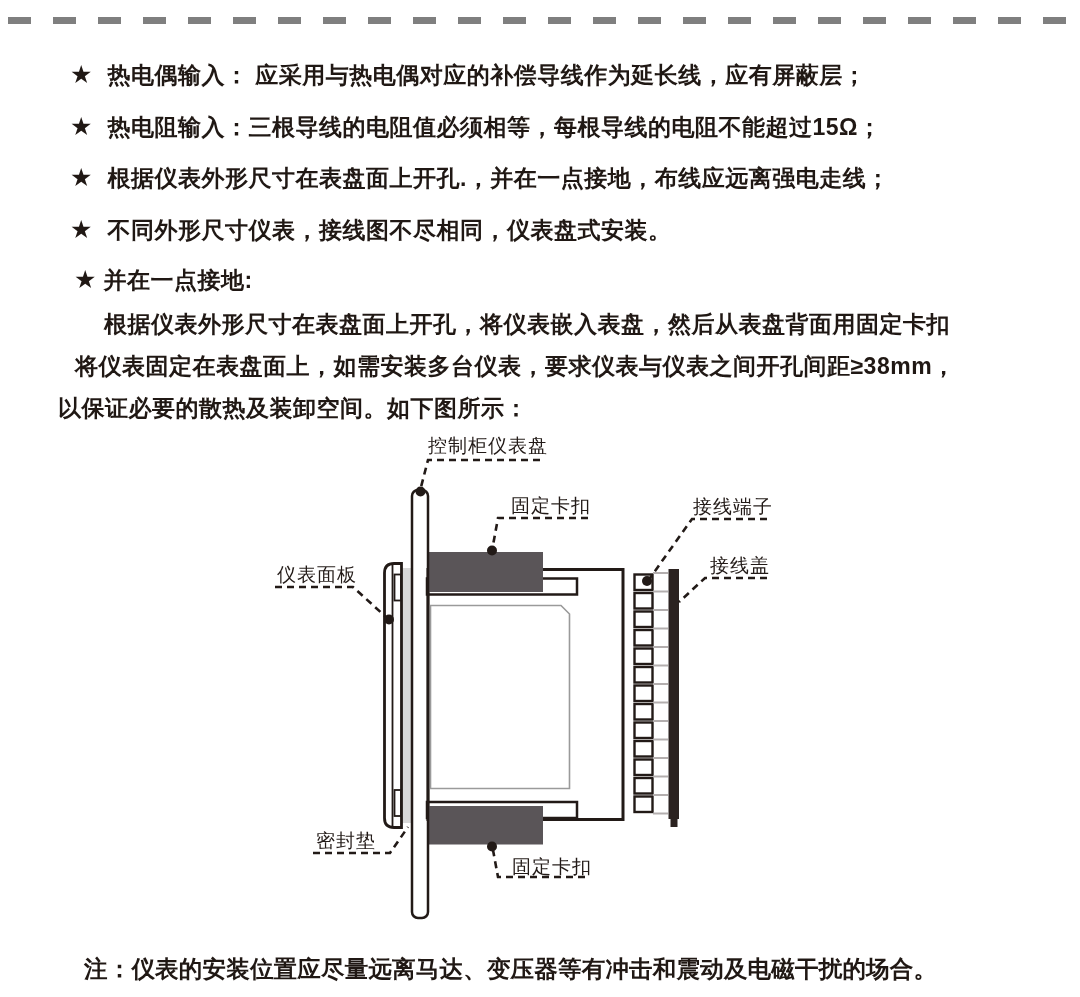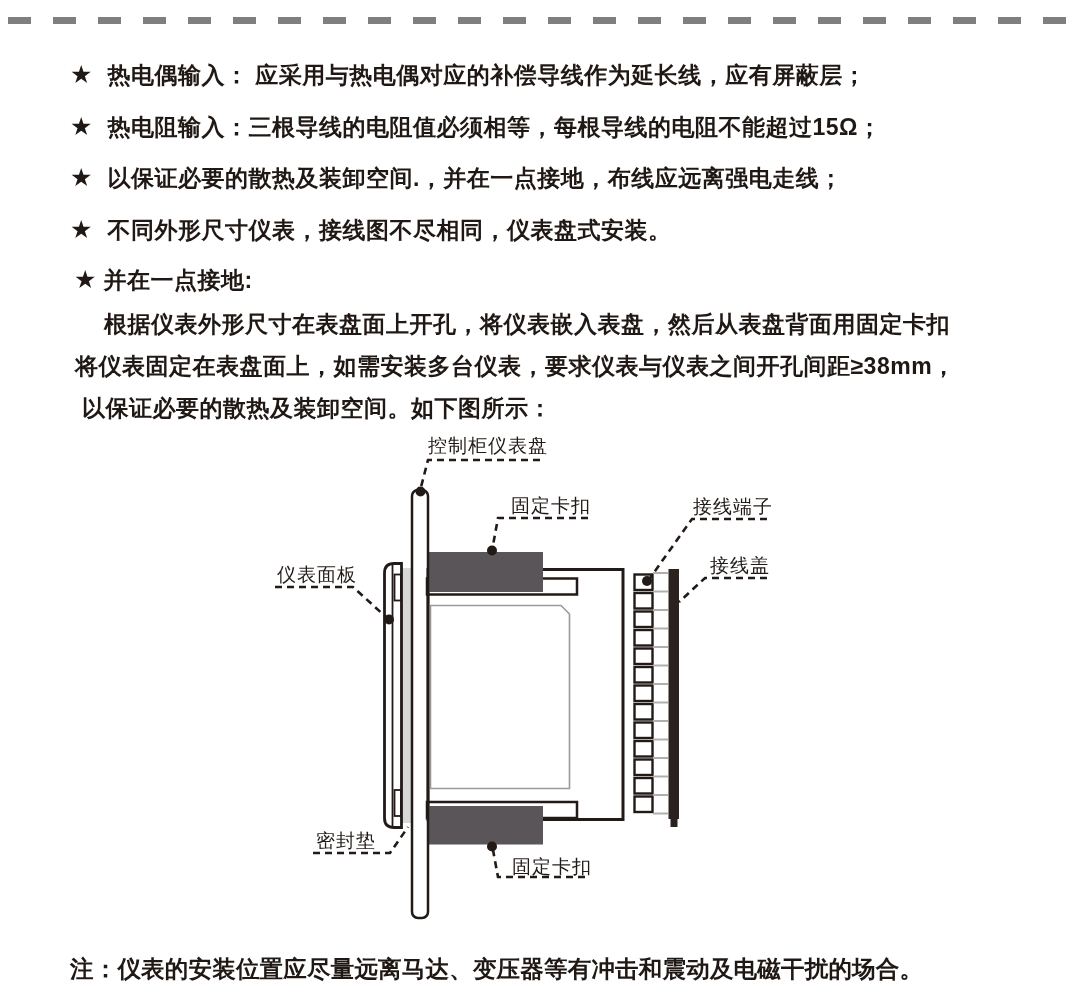--- a/index.html
+++ b/index.html
@@ -11,21 +11,21 @@
     position:absolute;left:0;top:17px;width:1080px;height:7px;
     background:repeating-linear-gradient(90deg,#7f7f7f 0 23px,transparent 23px 45px);
     background-position:8px 0;
   }
   .bullet-row{position:absolute;left:70px;white-space:nowrap;display:flex;align-items:baseline;}
   .bullet-row .star{font-size:25px;margin-right:15px;line-height:26px;}
   .bullet-row.tight .star{margin-right:7px;}
   .bullet-row .btext{font-size:23px;font-weight:600;line-height:26px;letter-spacing:0.5px;}
   .para-line{position:absolute;left:58px;white-space:nowrap;font-size:23px;font-weight:700;letter-spacing:0.5px;}
   .para-line.indent{left:104px;}
-  #note-line{position:absolute;left:70px;top:953px;white-space:nowrap;font-size:23.5px;font-weight:600;letter-spacing:0.2px;}
+  #note-line{position:absolute;left:84px;top:953px;white-space:nowrap;font-size:23.5px;font-weight:600;letter-spacing:0.2px;}
   #diagram-svg{position:absolute;left:0;top:430px;}
   .lead{fill:none;stroke:#221a17;stroke-width:2.6;stroke-dasharray:7 5;}
   .solidline{fill:none;stroke:#221a17;}
   .dlabel{font-family:"Liberation Sans","DejaVu Sans",sans-serif;font-size:19px;font-weight:500;
           fill:#221a17;letter-spacing:1px;}
 </style>
 </head>
 <body>
 
 <div id="page">
@@ -35,35 +35,35 @@
   <div class="bullet-row" style="top:61px;">
     <span class="star">★</span>
     <span class="btext">热电偶输入： 应采用与热电偶对应的补偿导线作为延长线，应有屏蔽层；</span>
   </div>
   <div class="bullet-row" style="top:113px;">
     <span class="star">★</span>
     <span class="btext">热电阻输入：三根导线的电阻值必须相等，每根导线的电阻不能超过15Ω；</span>
   </div>
   <div class="bullet-row" style="top:164px;">
     <span class="star">★</span>
-    <span class="btext">以保证必要的散热及装卸空间.，并在一点接地，布线应远离强电走线；</span>
+    <span class="btext">根据仪表外形尺寸在表盘面上开孔.，并在一点接地，布线应远离强电走线；</span>
   </div>
   <div class="bullet-row" style="top:216px;">
     <span class="star">★</span>
     <span class="btext">不同外形尺寸仪表，接线图不尽相同，仪表盘式安装。</span>
   </div>
   <div class="bullet-row tight" style="top:266px;left:74px;">
     <span class="star">★</span>
     <span class="btext">并在一点接地:</span>
   </div>
 
   <div>
     <div class="para-line indent" style="top:309px;">根据仪表外形尺寸在表盘面上开孔，将仪表嵌入表盘，然后从表盘背面用固定卡扣</div>
     <div class="para-line" style="top:351px;margin-left:17px;">将仪表固定在表盘面上，如需安装多台仪表，要求仪表与仪表之间开孔间距≥38mm，</div>
-    <div class="para-line" style="top:393px;margin-left:24px;">以保证必要的散热及装卸空间。如下图所示：</div>
+    <div class="para-line" style="top:393px;">以保证必要的散热及装卸空间。如下图所示：</div>
   </div>
 
   <svg id="diagram-svg" width="1080" height="520" viewBox="0 430 1080 520" xmlns="http://www.w3.org/2000/svg">
     <defs>
       <pattern id="hatch" patternUnits="userSpaceOnUse" width="10" height="10" patternTransform="rotate(35)">
         <rect width="10" height="10" fill="#ffffff"></rect>
         <line x1="0" y1="0" x2="10" y2="0" stroke="#221a17" stroke-width="2.4"></line>
       </pattern>
     </defs>
 

